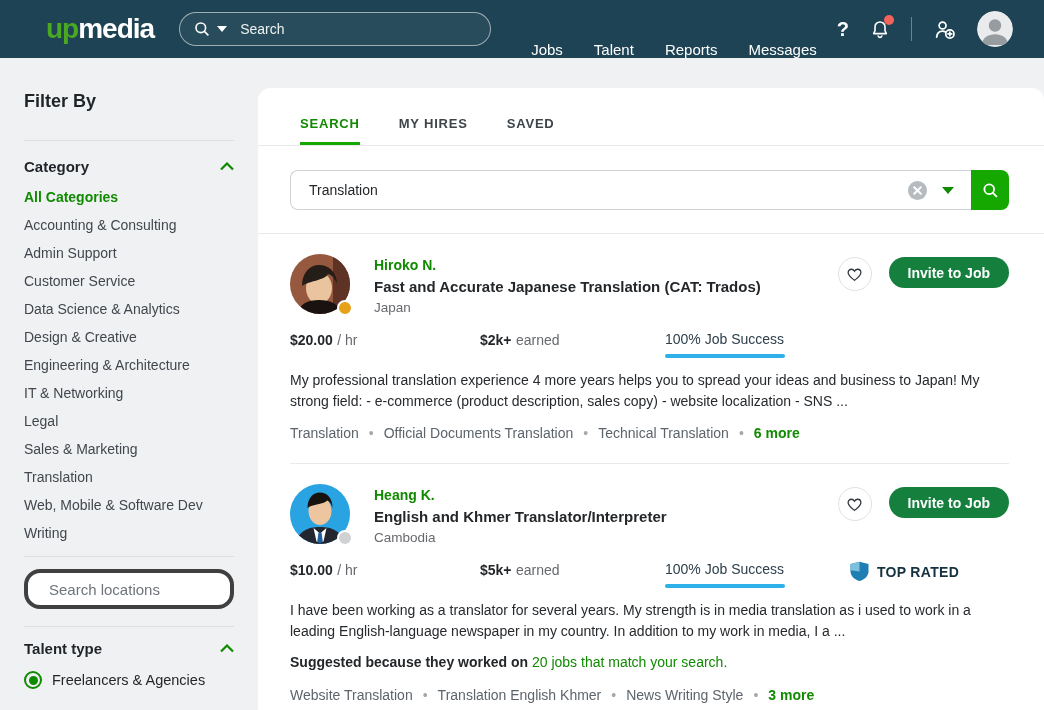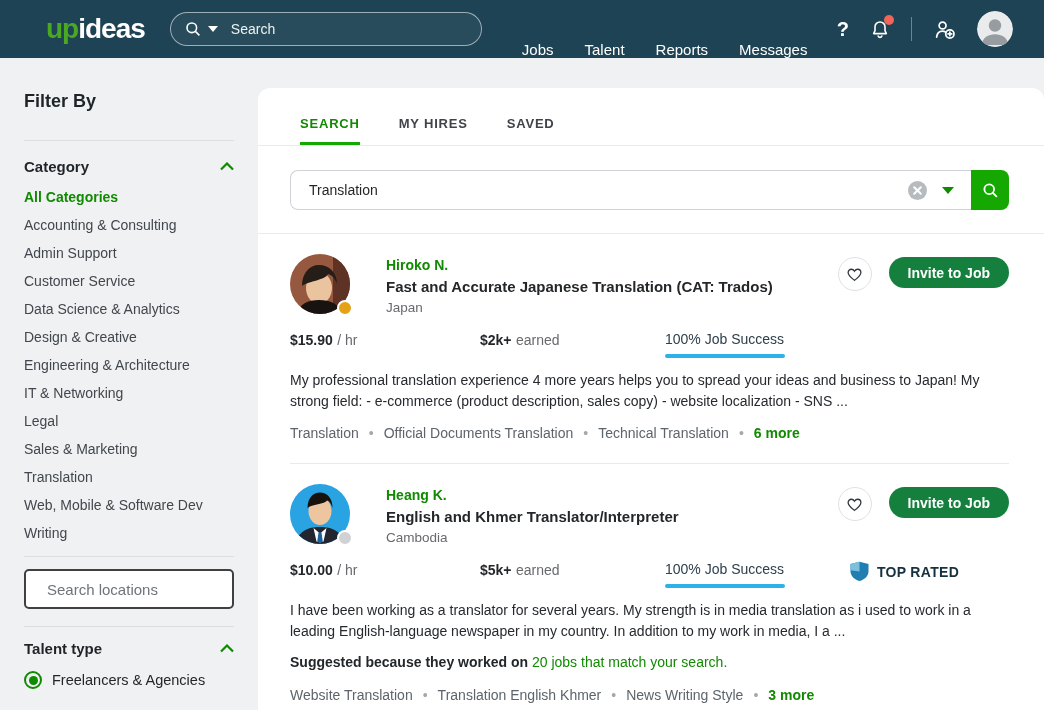--- a/index.html
+++ b/index.html
@@ -36,21 +36,21 @@
   
   .sidebar { position:absolute; top:58px; left:0; width:258px; bottom:0; }
   .filter-title { margin:33px 24px 0; font-size:18px; font-weight:700; color:#1f2428; }
   .side-divider { height:1px; background:#dcdee1; margin:28px 24px 0; }
   .side-section-head { display:flex; justify-content:space-between; align-items:center;
     margin:17px 24px 0; cursor:pointer; }
   .side-section-title { font-size:15px; font-weight:700; color:#1f2428; }
   .cat-list { margin:8px 24px 0; }
   .cat-item { font-size:14px; color:#41474d; line-height:28px; cursor:pointer; white-space:nowrap; }
   .cat-item.active { color:#108a00; font-weight:700; }
-  .loc-search { margin:12px 24px 0; height:40px; border:2px solid #404040; border-radius:5px;
+  .loc-search { margin:12px 24px 0; height:40px; border:4px solid #404040; border-radius:16px;
     background:#fff; display:flex; align-items:center; padding:0 12px; gap:9px; }
   .loc-search input { border:none; outline:none; flex:1; font-size:15px; color:#24272a;
     font-family:"Liberation Sans", sans-serif; background:transparent; }
   .loc-search input::placeholder { color:#6e747a; }
   .radio-row { margin:14px 24px 0; display:flex; align-items:center; gap:10px; cursor:pointer; }
   .radio-outer { width:18px; height:18px; border-radius:50%; border:2px solid #108a00;
     display:flex; align-items:center; justify-content:center; flex:0 0 auto; }
   .radio-inner { width:9px; height:9px; border-radius:50%; background:#108a00; }
   .radio-label { font-size:14.5px; color:#24272a; }
 
@@ -74,21 +74,21 @@
   .search-btn { width:38px; background:#14a800; border:none; border-radius:0 8px 8px 0;
     display:flex; align-items:center; justify-content:center; cursor:pointer; }
 
   .row-divider { height:1px; background:#e8eaec; margin-top:23px; }
 
   .fl-card { padding:20px 35px 0 32px; }
   .fl-head { display:flex; }
   .avatar-wrap { position:relative; width:60px; height:60px; flex:0 0 auto; cursor:pointer; }
   .status-dot { position:absolute; right:-3px; bottom:-2px; width:16px; height:16px;
     border-radius:50%; border:2.5px solid #fff; }
-  .fl-info { margin-left:36px; min-width:0; }
+  .fl-info { margin-left:24px; min-width:0; }
   .fl-name { font-size:14px; font-weight:600; color:#108a00; margin-top:3px; cursor:pointer; }
   .fl-title { font-size:15px; font-weight:700; color:#24272a; margin-top:5px; cursor:pointer; }
   .fl-loc { font-size:13.5px; color:#67696d; margin-top:5px; }
   .fl-actions { margin-left:auto; display:flex; align-items:flex-start; gap:17px; padding-top:3px; }
   .heart-btn { width:34px; height:34px; border-radius:50%; border:1px solid #dfe1e3;
     background:#fff; display:flex; align-items:center; justify-content:center; cursor:pointer; }
   .invite-btn { height:31px; padding:0 19px; border-radius:16px; border:none;
     background:#15803d; color:#fff; font-size:14px; font-weight:600; cursor:pointer;
     font-family:"Liberation Sans", sans-serif; }
 
@@ -111,21 +111,21 @@
   .skill + .skill::before { content:"•"; color:#a3a8ad; margin:0 10px; cursor:default; }
   .more-link { font-weight:700; color:#108a00; cursor:pointer; }
   .more-link::before { content:"•"; color:#a3a8ad; margin:0 10px; font-weight:400; }
   .fl-divider { height:1px; background:#e8eaec; margin-top:22px; }
 </style>
 </head>
 <body>
 
 <header class="navbar">
   <div class="logo">
-    <span class="lg-up">up</span><span class="lg-work">ideas</span>
+    <span class="lg-up">up</span><span class="lg-work">media</span>
   </div>
 
   <div class="nav-search">
     <svg width="16" height="16" viewBox="0 0 20 20" fill="none" stroke="#fff" stroke-width="2">
         <circle cx="8.5" cy="8.5" r="6"></circle>
         <path d="M13 13l5 5"></path>
       </svg>
     <span class="caret-dn"></span>
     <span class="nav-search-text">Search</span>
   </div>
@@ -280,21 +280,21 @@
           <svg width="17" height="16" viewBox="0 0 24 22" fill="none" stroke="#32373c" stroke-width="1.8">
               <path d="M12 20C7 16 3 12.8 3 9.1 3 6.4 5 4.3 7.6 4.3c1.8 0 3.4 1.1 4.4 2.8 1-1.7 2.6-2.8 4.4-2.8C19 4.3 21 6.4 21 9.1 21 12.8 17 16 12 20z"></path>
             </svg>
         </button>
         <button class="invite-btn">Invite to Job</button>
       </div>
     </div>
 
     <div class="fl-stats">
       <div class="stat-rate">
-        <span class="stat-bold">$15.90</span>
+        <span class="stat-bold">$20.00</span>
         <span class="stat-gray">/ hr</span>
       </div>
       <div class="stat-earned">
         <span class="stat-bold">$2k+</span>
         <span class="stat-gray">earned</span>
       </div>
       <div class="stat-js">
         <div class="js-text">100% Job Success</div>
         <div class="js-bar"></div>
       </div>

